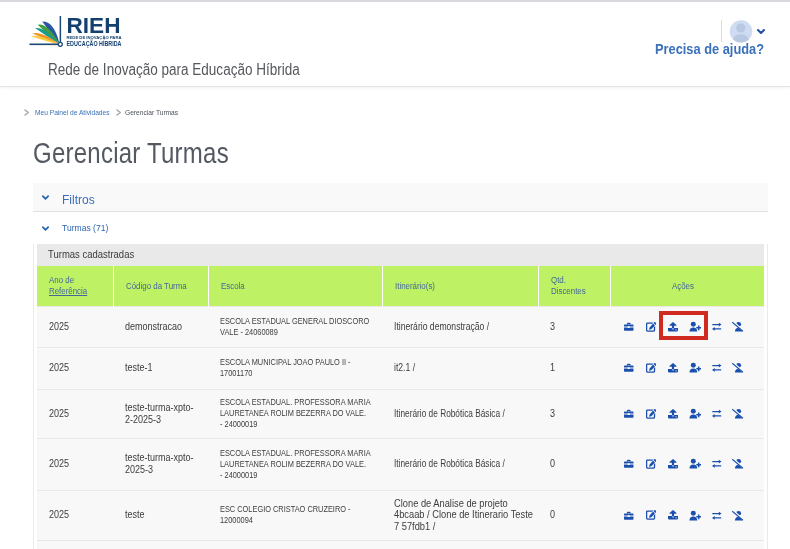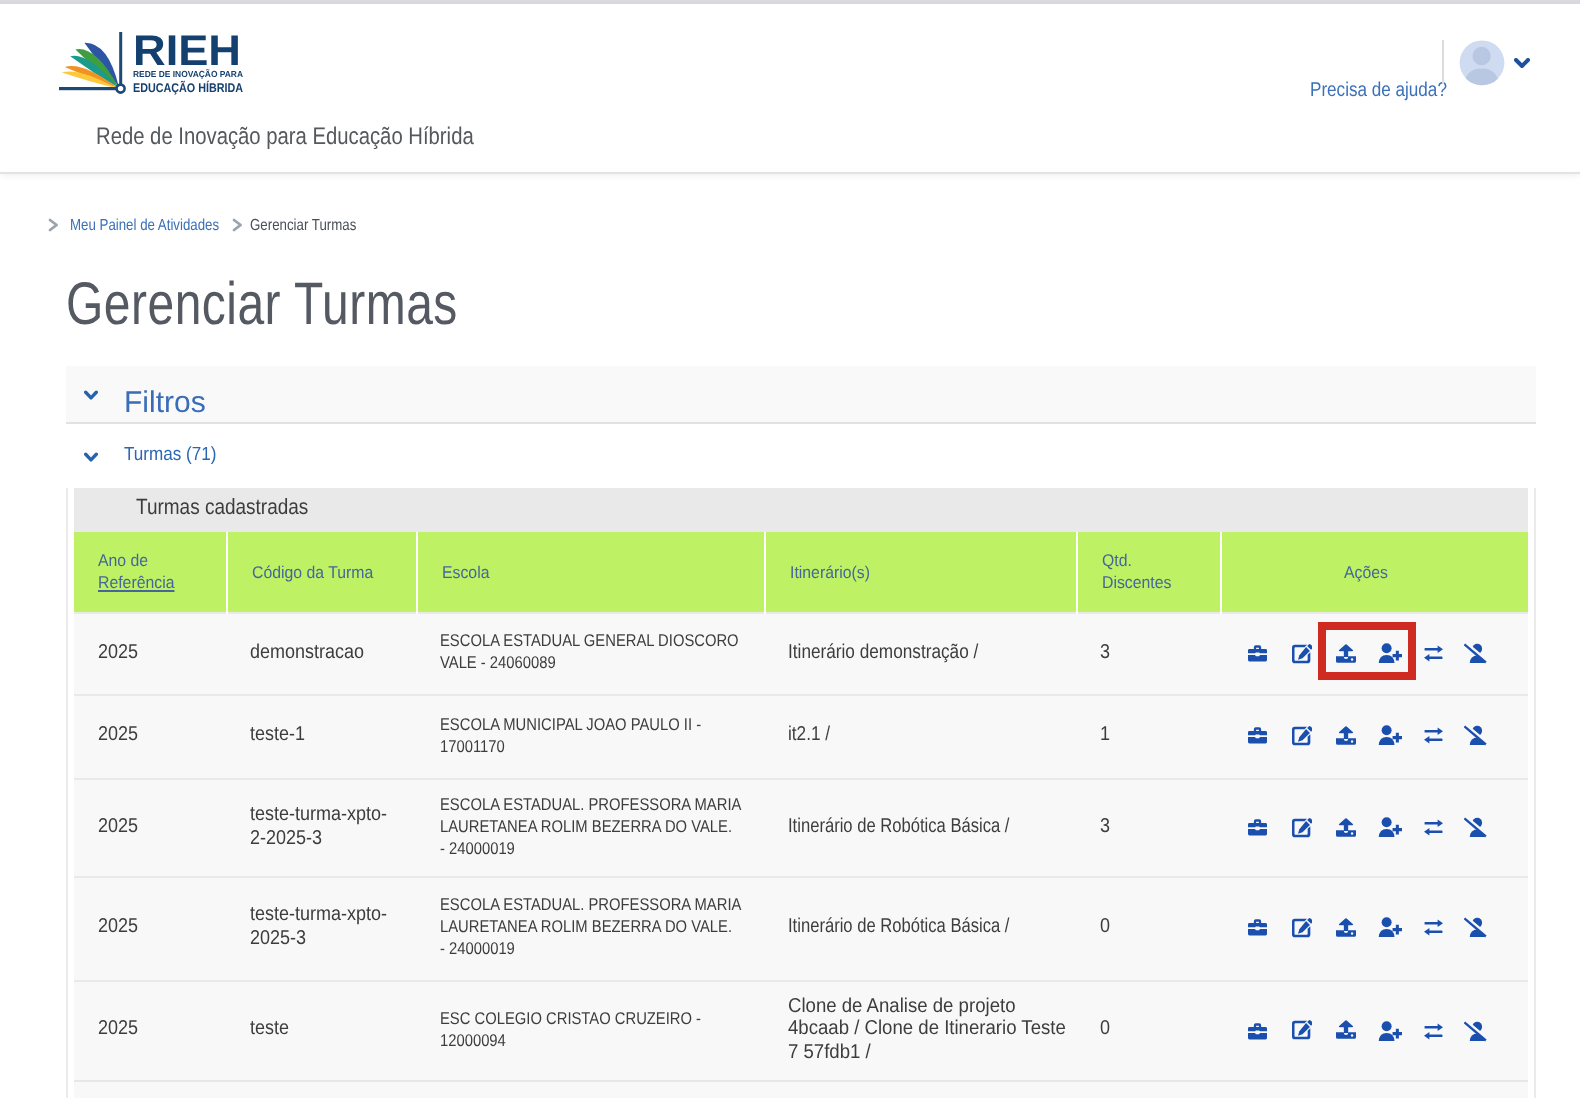--- a/index.html
+++ b/index.html
@@ -4,42 +4,42 @@
 <title>Gerenciar Turmas</title>
 <style>
   * { margin:0; padding:0; box-sizing:border-box; }
   html,body { width:790px; height:549px; background:#fff; font-family:"Liberation Sans",sans-serif; overflow:hidden; }
   #page { position:relative; width:790px; height:549px; }
   .abs { position:absolute; }
   .sx { display:inline-block; transform-origin:left center; white-space:nowrap; }
 
   #topstrip { left:0; top:0; width:790px; height:2px; background:#d9dade; }
   #header { left:0; top:2px; width:790px; height:85px; background:#fff; border-bottom:1px solid #e3e3e3; box-shadow:0 1px 3px rgba(0,0,0,.06); }
-  #help { left:655px; top:40px; font-size:10px; color:#3b70bb; }
+  #help { left:655px; top:40px; font-size:15px; color:#3b70bb;font-weight:bold; }
   #help .sx { transform:scaleX(.855); }
   #hdivider { left:721px; top:20px; width:1px; height:22px; background:#dcdcdc; }
-  #subtitle { left:48px; top:61px; font-size:12px; color:#55585c; }
+  #subtitle { left:48px; top:61px; font-size:16px; color:#55585c; }
   #subtitle .sx { transform:scaleX(.845); }
 
   .crumbtxt { position:absolute; top:107.5px; font-size:8px; }
   .crumbtxt .sx { transform:scaleX(.83); }
 
   #title { left:33px; top:135.5px; font-size:30px; color:#545962; }
   #title .sx { transform:scaleX(.8); letter-spacing:0.3px; }
 
   #filtros { left:33px; top:183px; width:735px; height:29px; background:#f9f9f9; border-bottom:1px solid #e2e2e2; }
-  #filtros .txt { position:absolute; left:29px; top:9.5px; font-size:15px; color:#3a6db8; }
+  #filtros .txt { position:absolute; left:29px; top:9.5px; font-size:12px; color:#3a6db8; }
   #turmasbar { left:33px; top:212px; width:735px; height:32px; background:#fff; }
   #turmasbar .txt { position:absolute; left:29px; top:9.5px; font-size:9.5px; font-weight:normal; color:#2b66b3; }
   #turmasbar .txt .sx { transform:scaleX(.9); }
   .chev { position:absolute; left:9px; width:7px; height:5.5px; }
 
   #cardwrap { left:33px; top:244px; width:735px; height:305px; border-left:1px solid #eaeaea; border-right:1px solid #eaeaea; }
   #tablewrap { left:37px; top:244px; width:727px; }
-  #caption { width:727px; height:22px; background:#e9e9e9; line-height:21.5px; padding-left:31px; font-size:11px; color:#3c3c3c; }
+  #caption { width:727px; height:22px; background:#e9e9e9; line-height:21.5px; padding-left:11px; font-size:11px; color:#3c3c3c; }
   #caption .sx { transform:scaleX(.863); }
   table { border-collapse:collapse; table-layout:fixed; width:727px; }
   th, td { vertical-align:middle; padding:0 6px 0 12px; font-weight:normal; text-align:left; overflow:visible; }
   thead tr { height:40px; background:#bef264; }
   thead th { font-size:8.5px; line-height:10.5px; color:#44669c; border-left:1px solid #fff; }
   thead th:first-child { border-left:none; }
   thead th .sx { transform:scaleX(.93); }
   tbody tr { background:#f8f8f8; border-top:1px solid #e9e9e9; }
   tbody td { font-size:10px; color:#3d3d3d; line-height:12px; }
   tbody td .sx { transform:scaleX(.9); }

